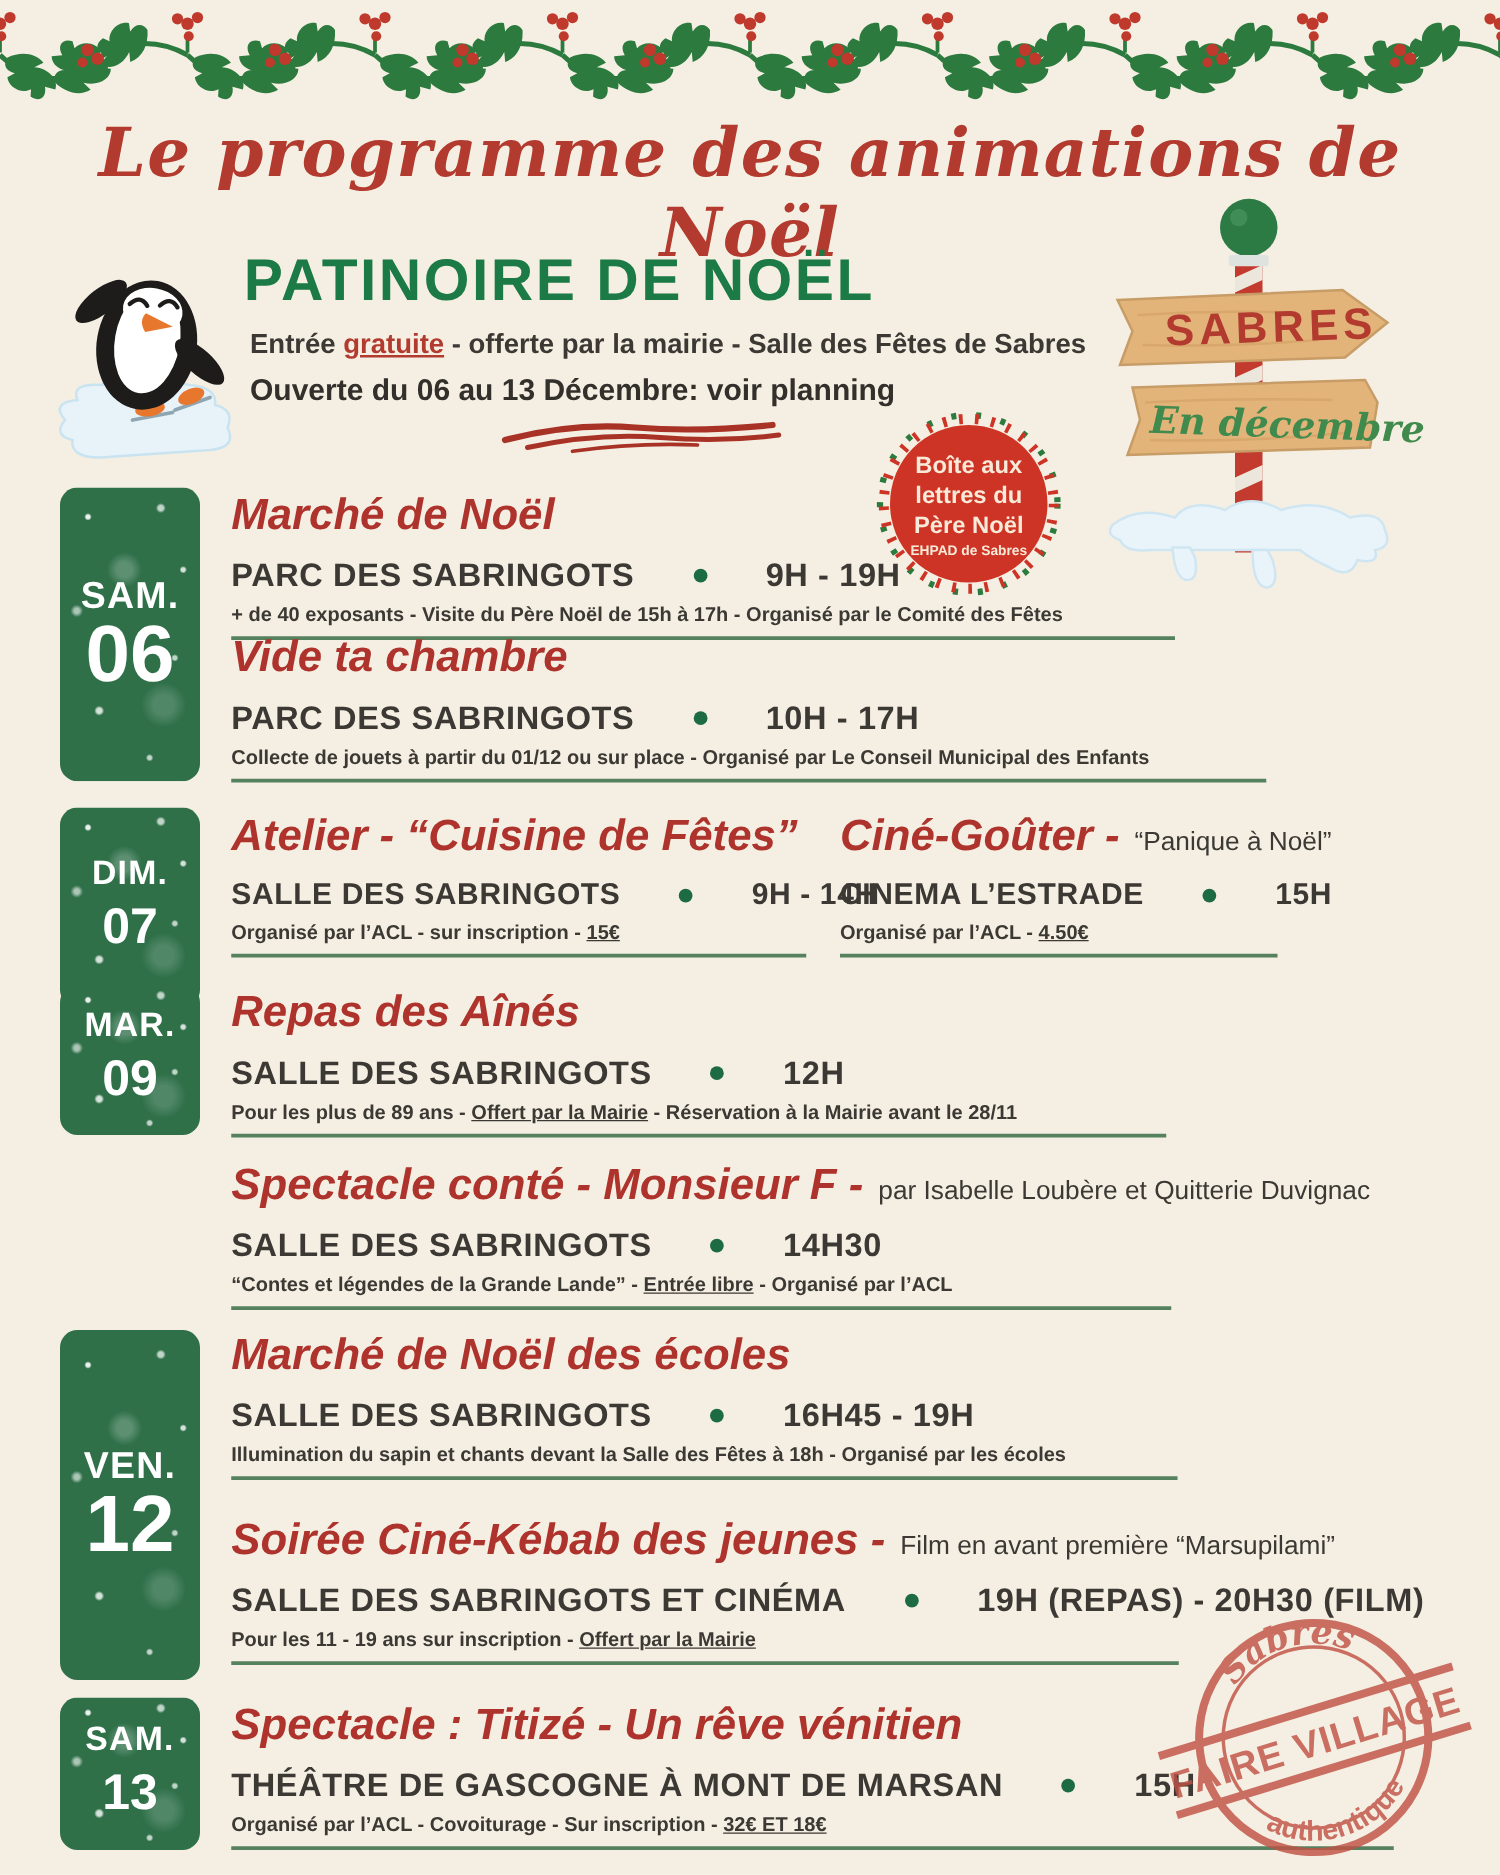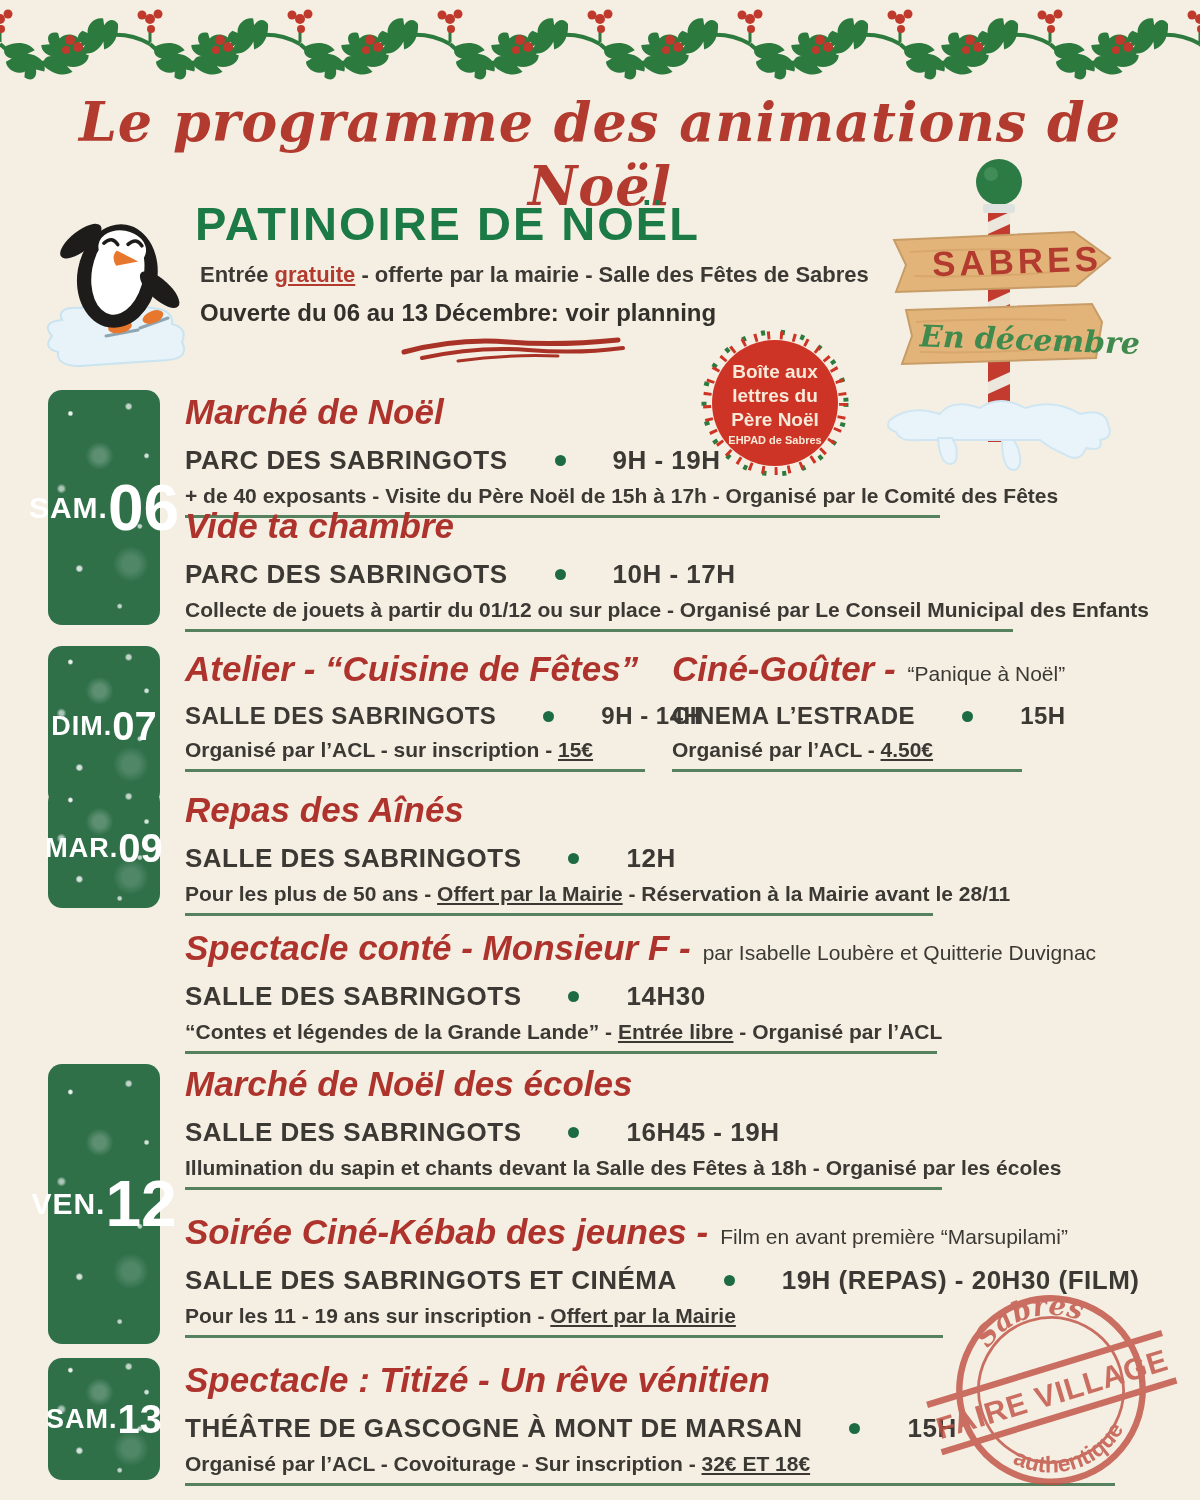--- a/index.html
+++ b/index.html
@@ -18,21 +18,21 @@
     letter-spacing:2px;color:#1b7a45;}
   .pat-line1{position:absolute;left:200px;top:262px;font-size:22px;font-weight:600;color:#3c3935;}
   .pat-line1 .hl{color:#b23a2e;font-weight:800;text-decoration:underline;}
   .pat-line2{position:absolute;left:200px;top:299px;font-size:24px;font-weight:800;color:#33302c;}
   .scribble{position:absolute;left:398px;top:330px;width:235px;height:36px;}
 
   .badge{position:absolute;left:698px;top:326px;width:154px;height:154px;}
   .signpost{position:absolute;left:880px;top:152px;width:240px;height:322px;overflow:visible;}
 
   .datebox{position:absolute;left:48px;width:112px;border-radius:14px;
-    display:flex;align-items:center;justify-content:center;
+    display:flex;flex-direction:column;align-items:center;justify-content:center;
     color:#fff;background-color:#2f7049;
     background-image:
       radial-gradient(circle at 20% 10%, rgba(255,255,255,.9) 1.5px, rgba(255,255,255,0) 3px),
       radial-gradient(circle at 72% 7%,  rgba(255,255,255,.7) 2px, rgba(255,255,255,0) 4px),
       radial-gradient(circle at 88% 28%, rgba(255,255,255,.8) 1.5px, rgba(255,255,255,0) 3px),
       radial-gradient(circle at 12% 42%, rgba(255,255,255,.6) 2px, rgba(255,255,255,0) 5px),
       radial-gradient(circle at 82% 58%, rgba(255,255,255,.7) 1.5px, rgba(255,255,255,0) 3px),
       radial-gradient(circle at 28% 76%, rgba(255,255,255,.8) 2px, rgba(255,255,255,0) 4px),
       radial-gradient(circle at 64% 92%, rgba(255,255,255,.7) 1.5px, rgba(255,255,255,0) 3px),
       radial-gradient(circle at 46% 28%, rgba(255,255,255,.22) 6px, rgba(255,255,255,0) 14px),
@@ -46,21 +46,21 @@
   .event.col2{left:672px;}
   .evtitle{line-height:48px;white-space:nowrap;}
   .evtitle .script{font-family:Liberation Sans, sans-serif;font-style:italic;font-weight:bold;
     font-size:35px;color:#ae332c;}
   .evtitle .suffix{font-size:21px;font-weight:400;color:#3c3935;margin-left:12px;}
   .venueline{margin-top:2px;font-size:26px;font-weight:800;color:#3c3935;
     letter-spacing:.5px;display:flex;align-items:center;white-space:nowrap;gap:35px;}
   .venueline.small{font-size:24px;}
   .dot{width:11px;height:11px;border-radius:50%;background:#1d6b43;margin:0 12px;
     display:inline-block;flex:0 0 auto;}
-  .detail{margin-top:8px;font-size:21px;font-weight:600;color:#3c3935;white-space:nowrap;}
+  .detail{margin-top:8px;font-size:16px;font-weight:600;color:#3c3935;white-space:nowrap;}
   .detail b{font-weight:800;text-decoration:underline;}
   .rule{margin-top:7px;height:3px;background:#55815f;}
 
   .stamp{position:absolute;left:933px;top:1280px;width:236px;height:220px;overflow:visible;}
 </style>
 </head>
 <body>
 
 <div id="poster">
 
@@ -223,21 +223,21 @@
     <div class="rule" style="width:350px;"></div>
   </div>
 
   <div class="event" style="top:786px;">
     <div class="evtitle"><span class="script">Repas des Aînés</span></div>
     <div class="venueline">
         <span>SALLE DES SABRINGOTS</span>
         <span class="dot"></span>
         <span>12H</span>
       </div>
-    <div class="detail"><span>Pour les plus de 50 ans - </span><b>Offert par la Mairie</b><span> - Réservation à la Mairie avant le 28/11</span></div>
+    <div class="detail"><span>Pour les plus de 89 ans - </span><b>Offert par la Mairie</b><span> - Réservation à la Mairie avant le 28/11</span></div>
     <div class="rule" style="width:748px;"></div>
   </div>
 
   <div class="event" style="top:924px;">
     <div class="evtitle"><span class="script">Spectacle conté - Monsieur F -</span><span class="suffix">par Isabelle Loubère et Quitterie Duvignac</span></div>
     <div class="venueline">
         <span>SALLE DES SABRINGOTS</span>
         <span class="dot"></span>
         <span>14H30</span>
       </div>

